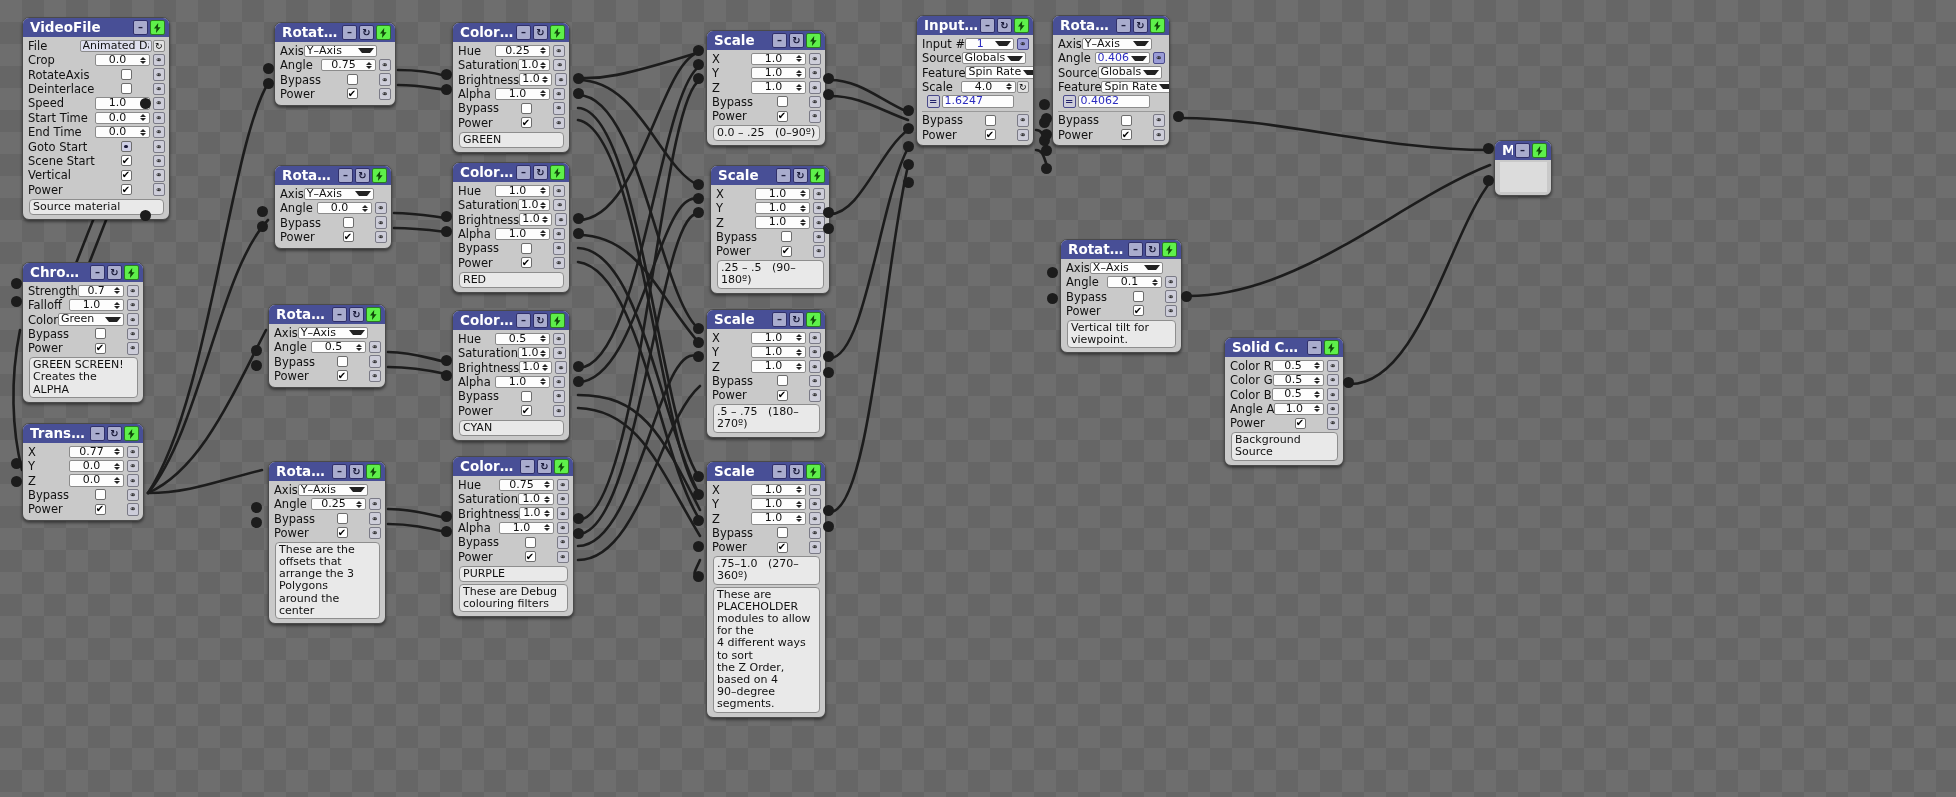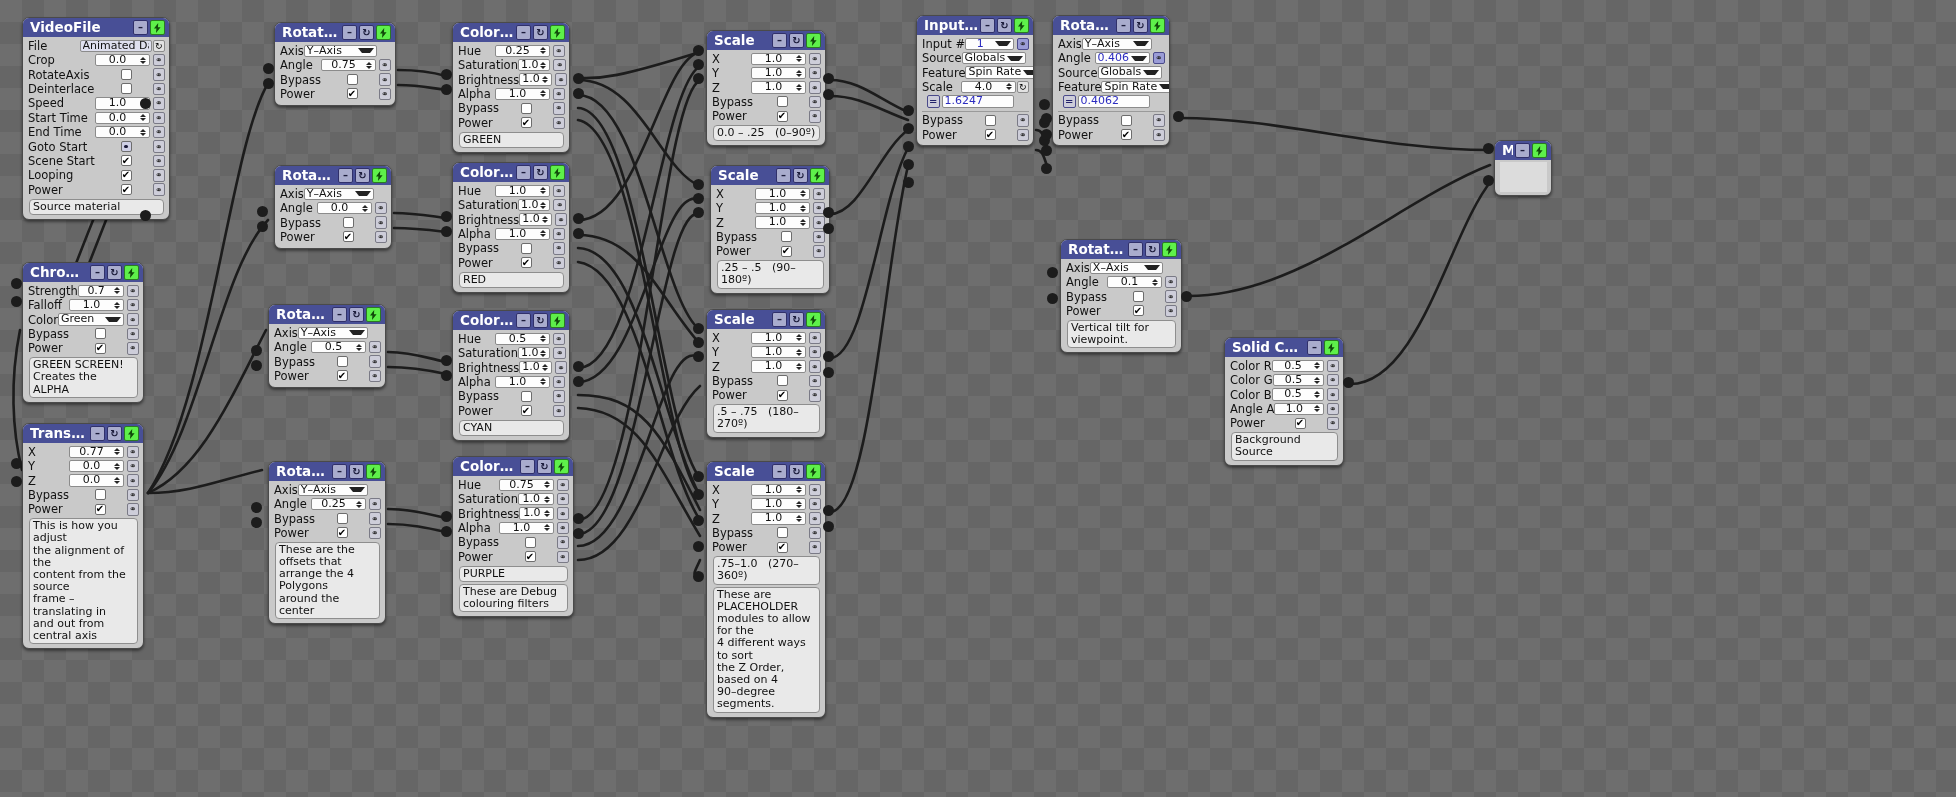--- a/index.html
+++ b/index.html
@@ -250,21 +250,21 @@
           </div>
           <div class="link">⚭</div>
         </div>
         <div class="row">
           <div class="lbl">Scene Start</div>
           <div class="spacer"></div>
           <div class="chk" style="margin-right: 18px;">✔</div>
           <div class="link">⚭</div>
         </div>
         <div class="row">
-          <div class="lbl">Looping</div>
+          <div class="lbl">Vertical</div>
           <div class="spacer"></div>
           <div class="chk" style="margin-right: 18px;">✔</div>
           <div class="link">⚭</div>
         </div>
         <div class="row">
           <div class="lbl">Power</div>
           <div class="spacer"></div>
           <div class="chk" style="margin-right: 18px;">✔</div>
           <div class="link">⚭</div>
         </div>
@@ -385,25 +385,20 @@
           <div class="spacer"></div>
           <div class="chk" style="margin-right: 18px;"></div>
           <div class="link">⚭</div>
         </div>
         <div class="row">
           <div class="lbl">Power</div>
           <div class="spacer"></div>
           <div class="chk" style="margin-right: 18px;">✔</div>
           <div class="link">⚭</div>
         </div>
-        <div class="note">This is how you adjust
-the alignment of the
-content from the source
-frame – translating in
-and out from central axis</div>
       </div>
     </div>
     <div class="node" style="left: 274px; top: 22px; width: 122px;">
       <div class="node-hdr">
         <span class="ttl">RotateAxis</span>
         <div class="hbtn">–</div>
         <div class="hbtn">↻</div>
         <div class="hbtn green">
           <svg width="9" height="10" viewBox="0 0 9 10">
             <path d="M5.2 0 1 5.6h2.4L3 10 7.6 4.2H5z" fill="#114a0a"></path>
@@ -579,21 +574,21 @@
           <div class="chk" style="margin-right: 18px;"></div>
           <div class="link">⚭</div>
         </div>
         <div class="row">
           <div class="lbl">Power</div>
           <div class="spacer"></div>
           <div class="chk" style="margin-right: 18px;">✔</div>
           <div class="link">⚭</div>
         </div>
         <div class="note">These are the offsets that
-arrange the 4 Polygons
+arrange the 3 Polygons
 around the center</div>
       </div>
     </div>
     <div class="node" style="left: 452px; top: 22px; width: 118px;">
       <div class="node-hdr">
         <span class="ttl">ColorHSB</span>
         <div class="hbtn">–</div>
         <div class="hbtn">↻</div>
         <div class="hbtn green">
           <svg width="9" height="10" viewBox="0 0 9 10">

